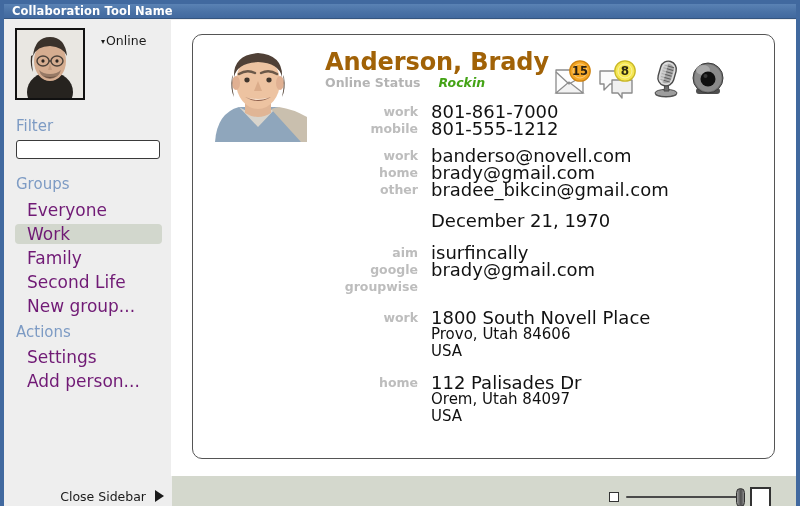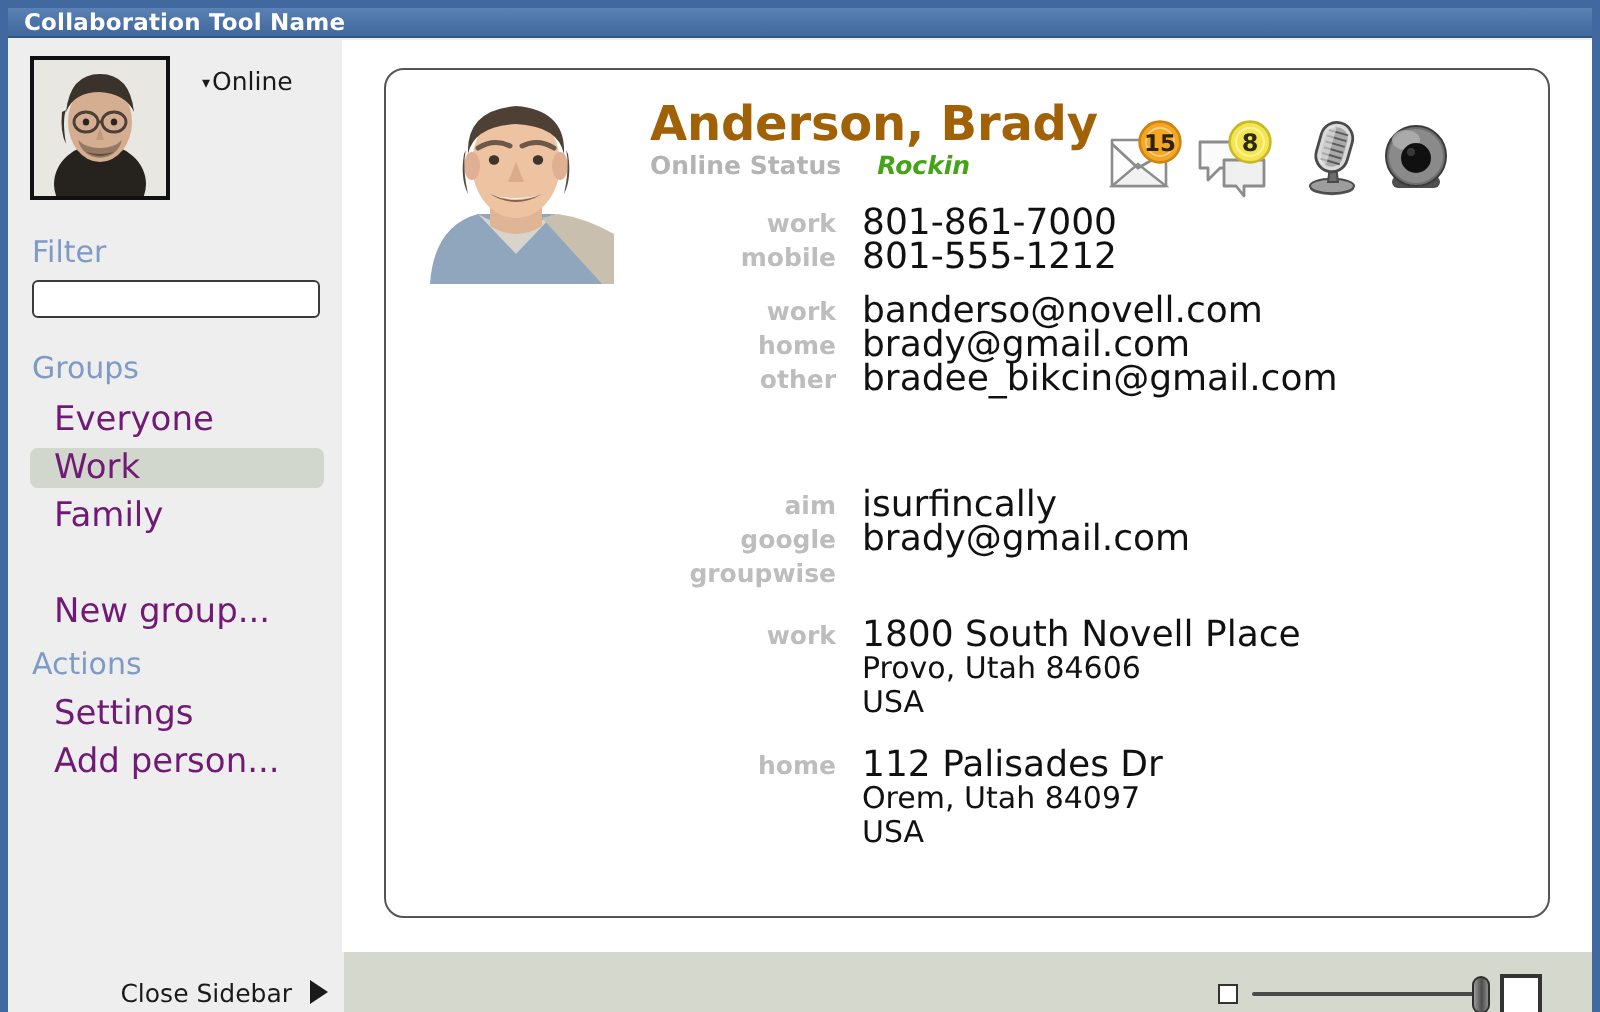--- a/index.html
+++ b/index.html
@@ -356,20 +356,21 @@
         </div>
       </div>
 
       <div class="sb-heading" id="heading-filter">Filter</div>
       <input id="filter-input" type="text" placeholder="" style="">
 
       <div class="sb-heading" id="heading-groups">Groups</div>
       <div class="sb-item" id="g0">Everyone</div>
       <div class="sb-item selected" id="g1">Work</div>
       <div class="sb-item" id="g2">Family</div>
+      <div class="sb-item" id="g3">Second Life</div>
       <div class="sb-item" id="g4">New group...</div>
 
       <div class="sb-heading" id="heading-actions">Actions</div>
       <div class="sb-item" id="a0">Settings</div>
       <div class="sb-item" id="a1">Add person...</div>
     </div>
 
     <div id="main">
       <div id="contact-card">
 
@@ -477,20 +478,21 @@
           <div class="frow" style="top:129px">
             <span class="flabel">home</span>
             <span class="fvalue">brady@gmail.com</span>
           </div>
           <div class="frow" style="top:146px">
             <span class="flabel">other</span>
             <span class="fvalue">bradee_bikcin@gmail.com</span>
           </div>
 
           <div class="frow" style="top:177px">
+            <span class="fvalue">December 21, 1970</span>
           </div>
 
           <div class="frow" style="top:209px">
             <span class="flabel">aim</span>
             <span class="fvalue">isurfincally</span>
           </div>
           <div class="frow" style="top:226px">
             <span class="flabel">google</span>
             <span class="fvalue">brady@gmail.com</span>
           </div>

